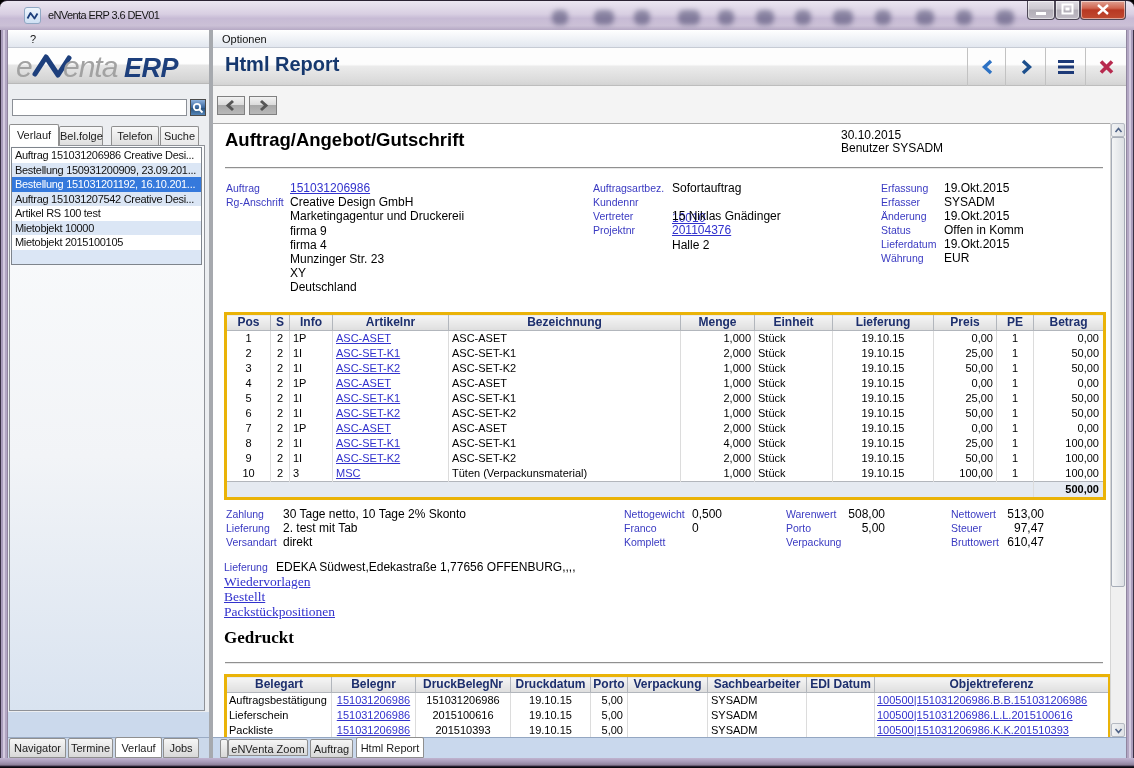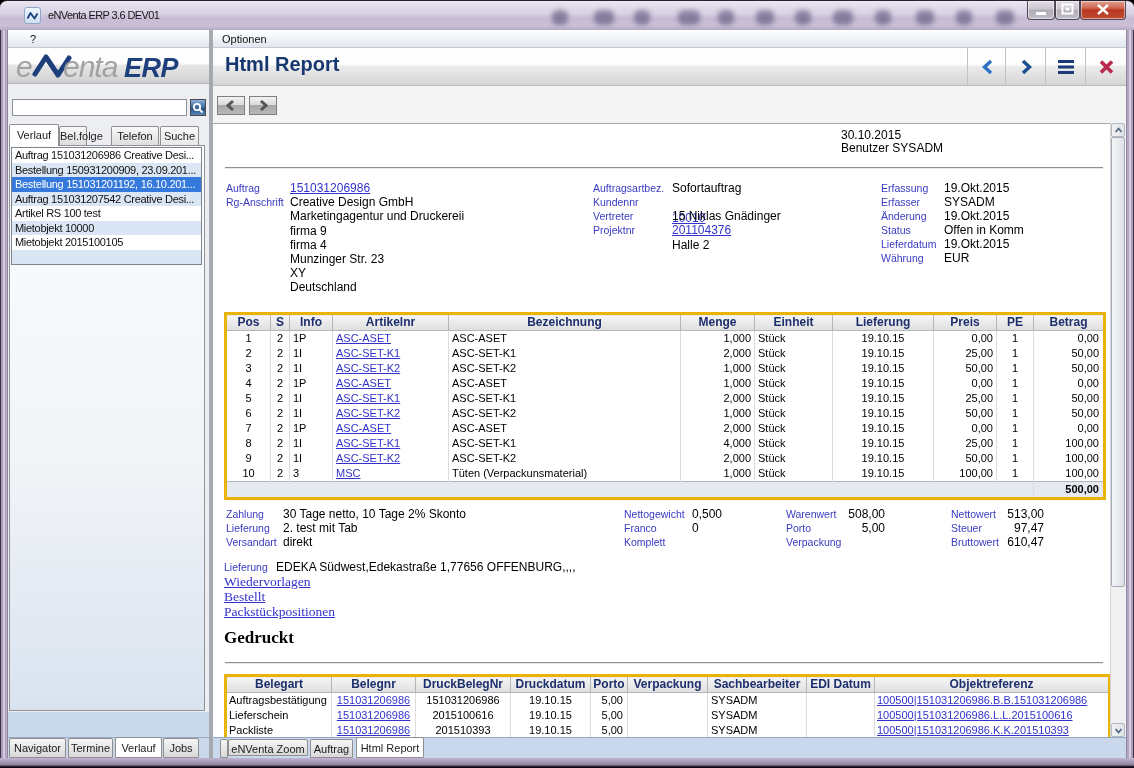--- a/index.html
+++ b/index.html
@@ -138,21 +138,21 @@
         </svg>
       </div>
       <div id="searchbox"></div>
       <div id="searchbtn">
           <svg width="14" height="15" viewBox="0 0 14 15">
             <circle cx="6" cy="6" r="3.2" stroke="#fff" stroke-width="1.8" fill="none"></circle>
             <path d="M8.4 8.4 L11.5 11.5" stroke="#fff" stroke-width="2"></path>
           </svg>
         </div>
       <div class="tab active" style="left:1px;top:76px;width:50px;height:22px;line-height:21px;">Verlauf</div>
-      <div class="tab" style="left:51px;top:78px;width:28px;height:20px;line-height:19px;">Bel.folge</div>
+      <div class="tab" style="left:51px;top:78px;width:44px;height:20px;line-height:19px;">Bel.folge</div>
       <div class="tab" style="left:103px;top:78px;width:48px;height:20px;line-height:19px;">Telefon</div>
       <div class="tab" style="left:152px;top:78px;width:39px;height:32px;line-height:19px;">Suche</div>
       <div id="tabpage">
         <div id="listbox">
           <div class="li">Auftrag 151031206986 Creative Desi...</div>
           <div class="li alt">Bestellung 150931200909, 23.09.201...</div>
           <div class="li sel">Bestellung 151031201192, 16.10.201...</div>
           <div class="li alt">Auftrag 151031207542 Creative Desi...</div>
           <div class="li">Artikel RS 100 test</div>
           <div class="li alt">Mietobjekt 10000</div>
@@ -199,20 +199,21 @@
       </div>
       <div id="toolstrip">
         <div class="tbtn" style="left:4px;"><svg width="26" height="17" viewBox="0 0 26 17">
               <path d="M15 4 L10 8.5 L15 13" stroke="#555" stroke-width="3" fill="none"></path>
             </svg></div>
         <div class="tbtn" style="left:36px;"><svg width="26" height="17" viewBox="0 0 26 17">
               <path d="M11 4 L16 8.5 L11 13" stroke="#555" stroke-width="3" fill="none"></path>
             </svg></div>
       </div>
       <div id="report">
+        <div id="rphead">Auftrag/Angebot/Gutschrift</div>
         <div class="val" style="left:628px;top:4px;">30.10.2015</div>
         <div class="val" style="left:628px;top:17px;">Benutzer SYSADM</div>
         <div class="hr" style="top:43px;"></div>
         <div class="lab" style="left:13px;top:58px;">Auftrag</div>
         <div class="val" style="left:77px;top:57px;"><a href="#">151031206986</a></div>
         <div class="lab" style="left:13px;top:72px;">Rg-Anschrift</div>
         <div class="val" style="left:77px;top:71px;">Creative Design GmbH</div>
         <div class="val" style="left:77px;top:85px;">Marketingagentur und Druckereii</div>
         <div class="val" style="left:77px;top:100px;">firma 9</div>
         <div class="val" style="left:77px;top:114px;">firma 4</div>

